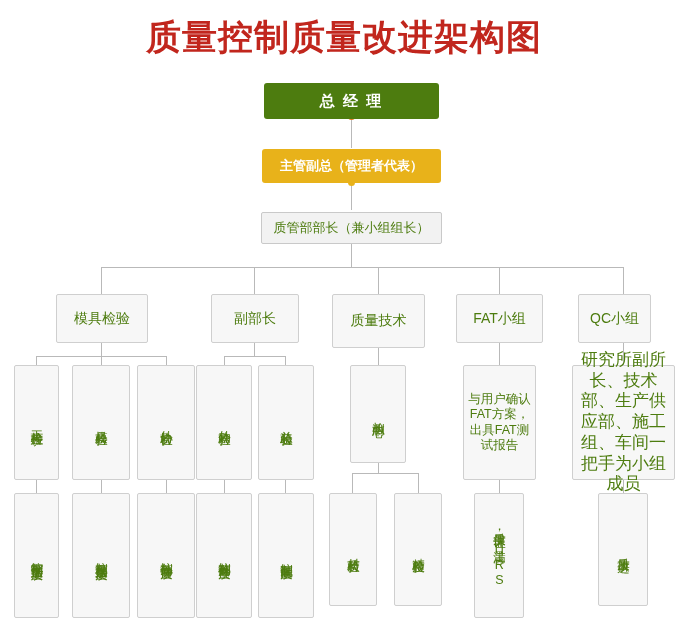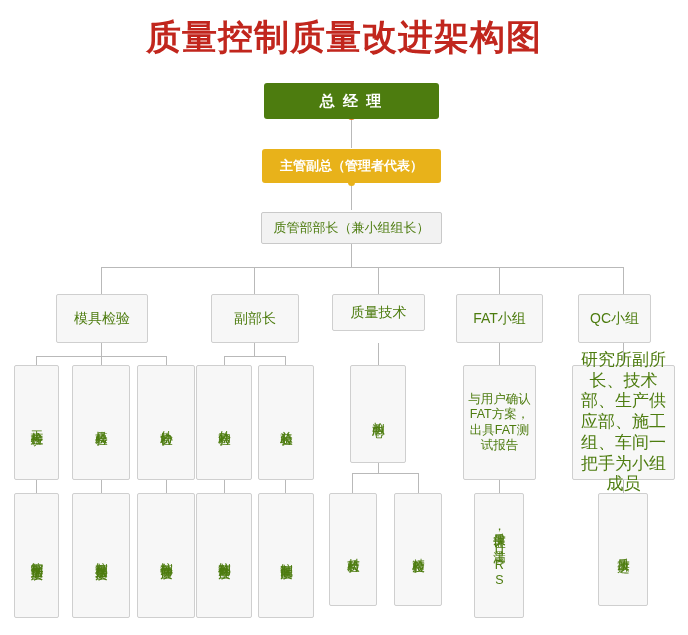--- a/index.html
+++ b/index.html
@@ -135,21 +135,21 @@
   <div class="line vline" style="left:623px;top:480px;height:13px;"></div>
 
   <div class="node n-top1" style="left:264px;top:83px;width:175px;height:36px;">总 经 理</div>
 
   <div class="node n-top2" style="left:262px;top:149px;width:179px;height:34px;">主管副总（管理者代表）</div>
 
   <div class="node n-top3" style="left:261px;top:212px;width:181px;height:32px;">质管部部长（兼小组组长）</div>
 
   <div class="node n-lvl1" style="left:56px;top:294px;width:92px;height:49px;">模具检验</div>
   <div class="node n-lvl1" style="left:211px;top:294px;width:88px;height:49px;font-family:Liberation Serif, serif;">副部长</div>
-  <div class="node n-lvl1" style="left:332px;top:294px;width:93px;height:37px;">质量技术</div>
+  <div class="node n-lvl1" style="left:332px;top:294px;width:93px;height:54px;">质量技术</div>
   <div class="node n-lvl1" style="left:456px;top:294px;width:87px;height:49px;">FAT小组</div>
   <div class="node n-lvl1" style="left:578px;top:294px;width:73px;height:49px;">QC小组</div>
 
   <div class="node n-lvl2" style="left:14px;top:365px;width:45px;height:115px;">
     <span class="vtext">工序检验班</span>
   </div>
   <div class="node n-lvl2" style="left:72px;top:365px;width:58px;height:115px;">
     <span class="vtext">模具检验</span>
   </div>
   <div class="node n-lvl2" style="left:137px;top:365px;width:58px;height:115px;">

